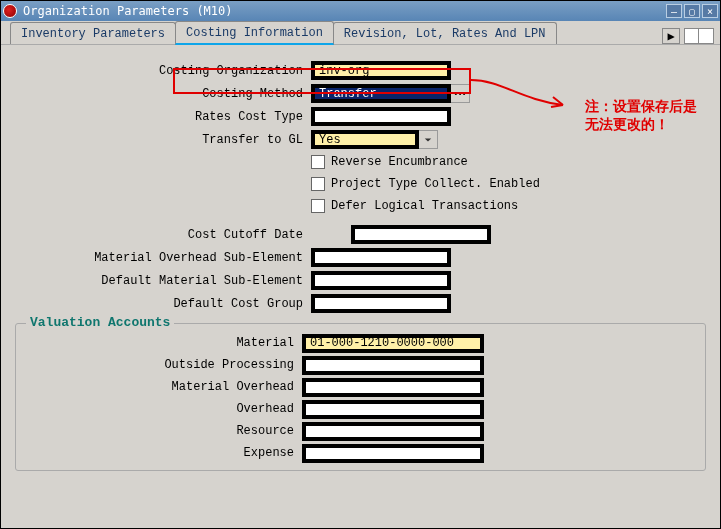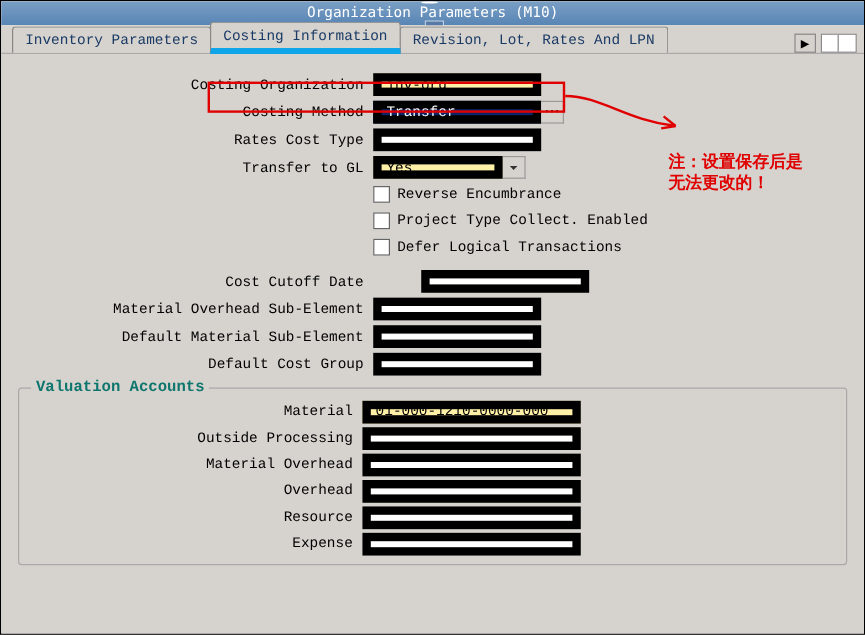--- a/index.html
+++ b/index.html
@@ -12,21 +12,20 @@
     border: 1px solid #000;
   }
   .titlebar {
     background: linear-gradient(to bottom, #7a9fc4, #5885b5);
     color: #fff;
     height: 20px;
     display: flex;
     align-items: center;
     padding: 0 2px;
     font-family: "SimSun", monospace;
-    flex-direction: column;
   }
   .titlebar .icon {
     width: 14px; height: 14px;
     background: radial-gradient(circle at 40% 40%, #e02020, #8b0000);
     border-radius: 50%;
     margin-right: 6px;
     border: 1px solid #fff;
   }
   .titlebar .title { flex: 1; }
   .titlebar .btn {
@@ -53,21 +52,21 @@
     border: 1px solid #888;
     border-bottom: none;
     border-radius: 3px 3px 0 0;
     margin-right: -1px;
     color: #1a3a66;
     cursor: pointer;
     font-family: "Courier New", monospace;
   }
   .tab.active {
     background: #d6d3ce;
-    border-bottom: 5px solid #0ea5e9;
+    border-bottom: 2px solid #0ea5e9;
     position: relative;
     top: 1px;
   }
   .tabbar .spacer { flex: 1; }
   .scroll-right {
     width: 18px; height: 16px;
     background: #d6d3ce;
     border: 1px solid #888;
     display: flex; align-items: center; justify-content: center;
     cursor: pointer;
@@ -93,21 +92,21 @@
     display: flex;
     align-items: center;
     height: 23px;
   }
   .lbl {
     width: 300px;
     text-align: right;
     padding-right: 8px;
   }
   .field {
-    border: 7px solid #000000;
+    border: 4px solid #000000;
     background: #fff;
     height: 19px;
     padding: 0 4px;
     display: flex;
     align-items: center;
   }
   .field.yellow { background: #fff0a8; }
   .field.selblue { background: #0a246a; color: #fff; }
   .w140 { width: 140px; }
   .w104 { width: 108px; }
@@ -277,18 +276,18 @@
       <div class="lbl">Expense</div>
       <div class="field"></div>
     </div>
   </div>
 
   <div class="redbox" style="left:172px; top:23px; width:298px; height:26px;"></div>
   <svg style="position:absolute; left:470px; top:30px; width:100px; height:30px; overflow:visible;">
     <path d="M0 5 C 30 5, 50 25, 92 30" stroke="#e00000" stroke-width="2" fill="none"></path>
     <path d="M92 30 L82 22 M92 30 L80 32" stroke="#e00000" stroke-width="2" fill="none"></path>
   </svg>
-  <div class="note" style="left:556px; top:52px;margin-top:28px;">
+  <div class="note" style="left:584px; top:52px;">
     <div>注：设置保存后是</div>
     <div>无法更改的！</div>
   </div>
 
 </div>
 
 </body></html>

